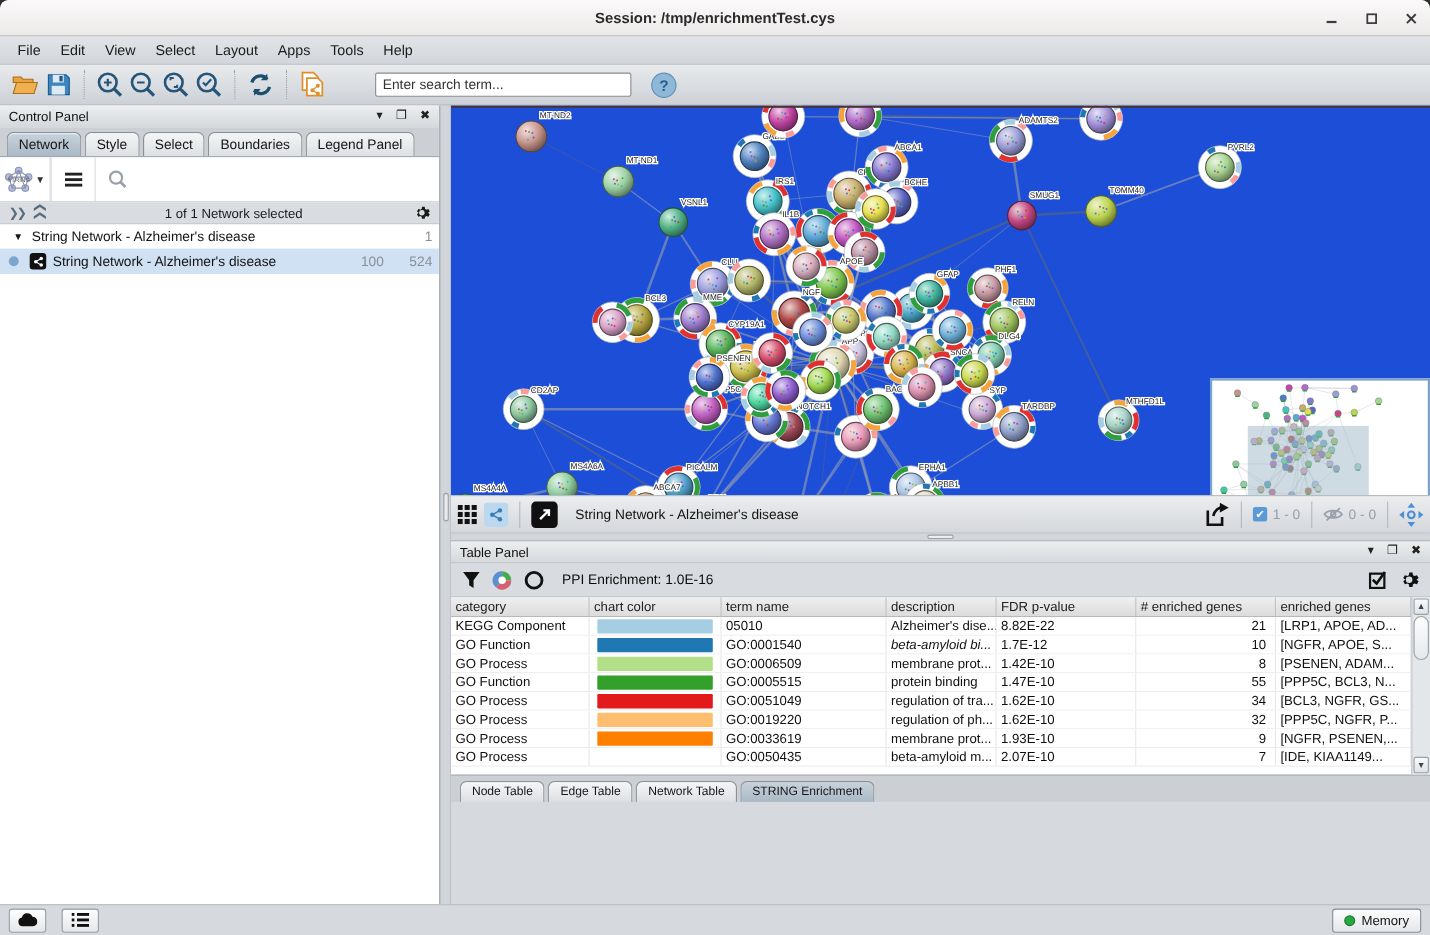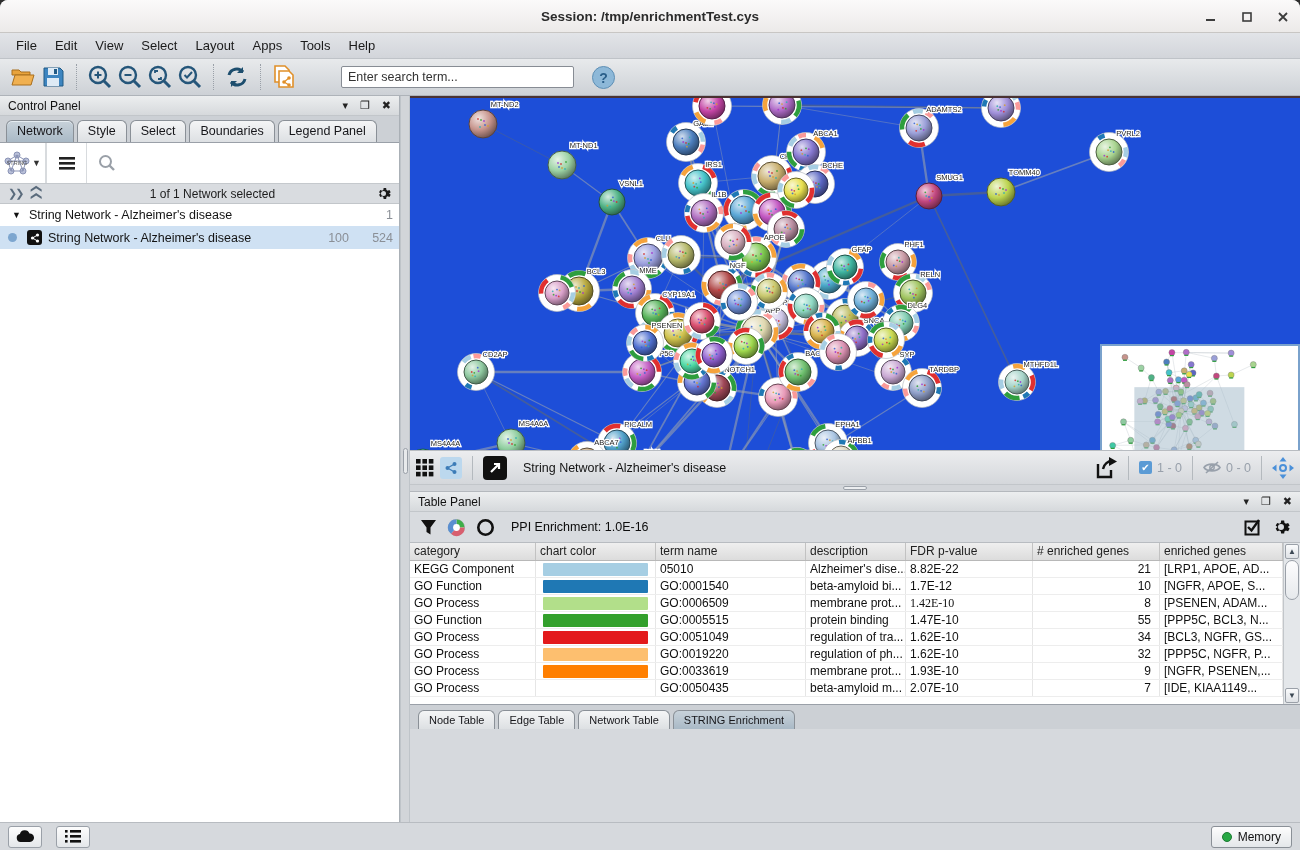--- a/index.html
+++ b/index.html
@@ -2319,33 +2319,33 @@
                 <div class="tc" style="width: 127px;">8.82E-22</div>
                 <div class="tc num" style="width: 127px;">21</div>
                 <div class="tc" style="width: 123px;">[LRP1, APOE, AD...</div>
               </div>
               <div class="trow">
                 <div class="tc" style="width: 126px;">GO Function</div>
                 <div class="tc" style="width: 120px;">
                   <div class="swatch" style="background: rgb(31, 120, 180);"></div>
                 </div>
                 <div class="tc" style="width: 150px;">GO:0001540</div>
-                <div class="tc" style="width: 100px;">beta-amyloid bi...</div>
+                <div class="tc" style="width: 100px; font-style: italic;">beta-amyloid bi...</div>
                 <div class="tc" style="width: 127px;">1.7E-12</div>
                 <div class="tc num" style="width: 127px;">10</div>
                 <div class="tc" style="width: 123px;">[NGFR, APOE, S...</div>
               </div>
               <div class="trow">
                 <div class="tc" style="width: 126px;">GO Process</div>
                 <div class="tc" style="width: 120px;">
                   <div class="swatch" style="background: rgb(178, 223, 138);"></div>
                 </div>
                 <div class="tc" style="width: 150px;">GO:0006509</div>
                 <div class="tc" style="width: 100px;">membrane prot...</div>
-                <div class="tc" style="width: 127px; font-family: Liberation Serif, serif;">1.42E-10</div>
+                <div class="tc" style="width: 127px;">1.42E-10</div>
                 <div class="tc num" style="width: 127px;">8</div>
                 <div class="tc" style="width: 123px;">[PSENEN, ADAM...</div>
               </div>
               <div class="trow">
                 <div class="tc" style="width: 126px;">GO Function</div>
                 <div class="tc" style="width: 120px;">
                   <div class="swatch" style="background: rgb(51, 160, 44);"></div>
                 </div>
                 <div class="tc" style="width: 150px;">GO:0005515</div>
                 <div class="tc" style="width: 100px;">protein binding</div>

